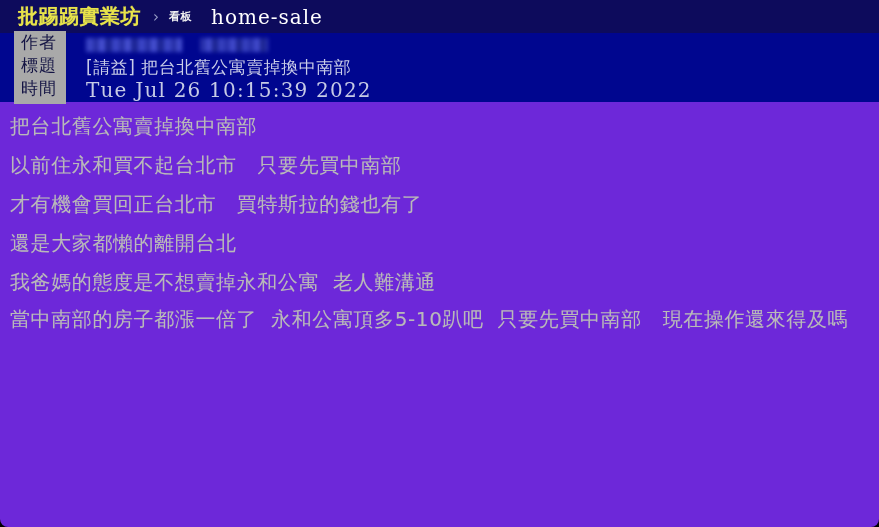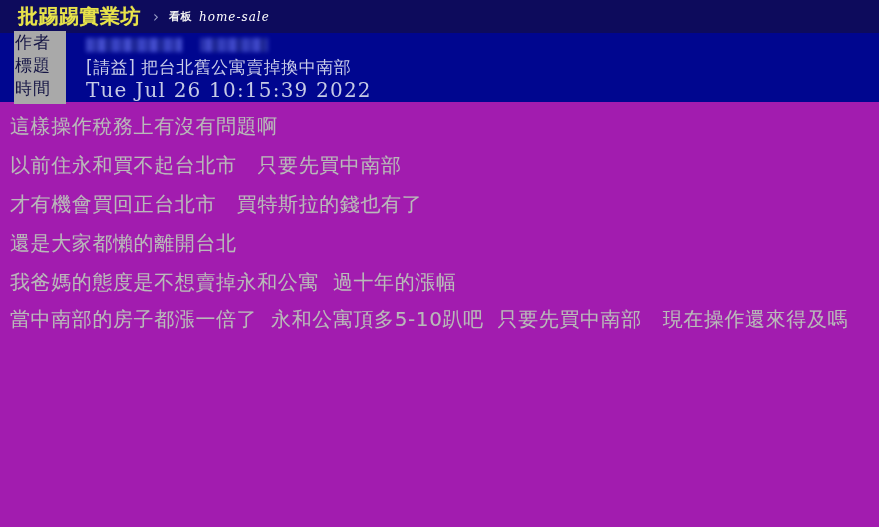--- a/index.html
+++ b/index.html
@@ -12,21 +12,22 @@
     height: 527px;
     overflow: hidden;
     font-family: "DejaVu Sans", "Liberation Sans", sans-serif;
     -webkit-font-smoothing: antialiased;
   }
 
   #app {
     position: relative;
     width: 879px;
     height: 527px;
-    background: #a21caf;
+    background: #6d28d9;
+    border-radius: 8px;
   }
 
   
   .navbar {
     position: absolute;
     left: 0; top: 0;
     width: 879px;
     height: 33px;
     background: #0d0b5c;
     display: flex;
@@ -45,29 +46,28 @@
   .nav-sep {
     color: #9aa0c8;
     font-size: 15px;
     margin: 0 10px 0 12px;
     font-family: "DejaVu Sans", sans-serif;
   }
   .nav-board-label {
     color: #f0f0f0;
     font-size: 11px;
     font-weight: 700;
-    margin-right: 7px;
+    margin-right: 19px;
     letter-spacing: 0.5px;
   }
   .nav-board-name {
     color: #ffffff;
-    font-size: 12px;
+    font-size: 20px;
     font-family: "DejaVu Serif", "Liberation Serif", serif;
     letter-spacing: 1px;
-    font-style: italic;
   }
 
   
   .metablock {
     position: absolute;
     left: 0; top: 33px;
     width: 879px;
     height: 69px;
     background: #00068f;
   }
@@ -85,21 +85,21 @@
     width: 52px;
     min-width: 52px;
     height: 27px;
     background: #a9a9a9;
     color: #141444;
     font-size: 17px;
     line-height: 23px;
     letter-spacing: 1px;
     text-align: left;
     box-sizing: border-box;
-    padding-left: 1px;
+    padding-left: 7px;
     font-family: "DejaVu Sans", "Liberation Sans", sans-serif;
   }
   .meta-row.row-author .meta-label {
     border-bottom: 2px solid #2a2a86;
   }
   .meta-value {
     color: #c9cde8;
     font-size: 17px;
     line-height: 23px;
     padding-left: 20px;
@@ -191,21 +191,21 @@
 
       <div class="meta-row row-time">
         <span class="meta-label">時間</span>
         <span class="meta-value mono">Tue Jul 26 10:15:39 2022</span>
       </div>
 
     </div>
   </div>
 
   <div class="content">
-    <div class="para">這樣操作稅務上有沒有問題啊</div>
+    <div class="para">把台北舊公寓賣掉換中南部</div>
     <div class="para">以前住永和買不起台北市   只要先買中南部</div>
     <div class="para">才有機會買回正台北市   買特斯拉的錢也有了</div>
     <div class="para">還是大家都懶的離開台北</div>
-    <div class="para">我爸媽的態度是不想賣掉永和公寓  過十年的漲幅</div>
+    <div class="para">我爸媽的態度是不想賣掉永和公寓  老人難溝通</div>
     <div class="para wrapped">當中南部的房子都漲一倍了  永和公寓頂多5-10趴吧  只要先買中南部   現在操作還來得及嗎</div>
   </div>
 
 </div>
 
 </body></html>

